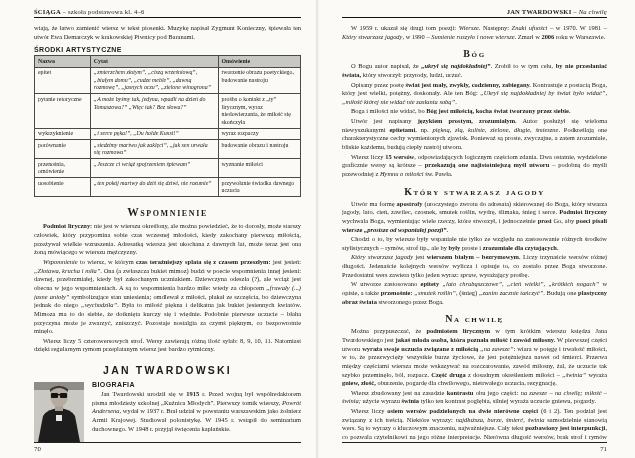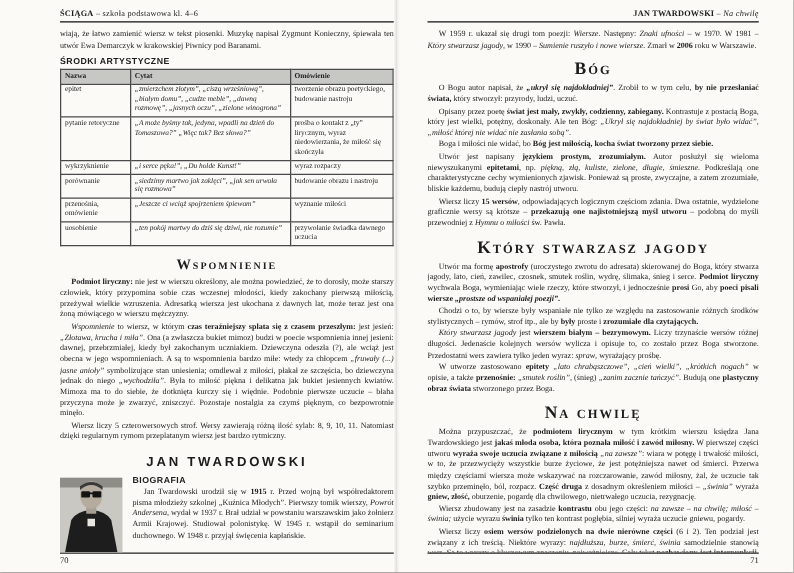--- a/index.html
+++ b/index.html
@@ -5,34 +5,34 @@
   html,body{margin:0;padding:0;background:#8f8f8c;}
   .spread{
     position:relative;width:635px;height:458px;margin:0 auto;
     background:#fbfaf7;color:#1c1c1c;overflow:hidden;
     font-family:"Liberation Serif", serif;
     box-shadow:0 0 4px rgba(0,0,0,.6);
   }
   .gutter{position:absolute;left:315px;top:0;bottom:0;width:5px;
     background:linear-gradient(to right, rgba(0,0,0,0) 0%, rgba(0,0,0,.10) 45%, rgba(0,0,0,.04) 60%, rgba(0,0,0,0) 100%);}
   .page{position:absolute;top:0;bottom:0;width:317px;display:flex;flex-direction:column;box-sizing:border-box;}
-  .page-left{left:18px;padding:8px 20px 6px 30px;}
+  .page-left{left:4px;padding:8px 20px 6px 30px;}
   .page-right{left:318px;padding:8px 28px 6px 24px;}
   .runhead{font-size:6.6px;letter-spacing:.2px;border-bottom:1.4px solid #111;padding-bottom:2px;margin-bottom:6px;}
   .runhead.right{text-align:right;}
   .page-body{flex:1 1 auto;overflow:hidden;}
   .footer{border-top:1px solid #222;padding-top:2px;font-size:6.8px;}
   .footer.right{text-align:right;}
   .par{margin:0 0 1px 0;font-size:6.45px;line-height:1.34;text-align:justify;}
   .ind{text-indent:9px;}
   .st-b{font-weight:bold;}
   .st-i{font-style:italic;}
   .h-sans-small{font-family:"Liberation Sans",sans-serif;font-weight:bold;font-size:7px;letter-spacing:.4px;margin:5px 0 2px 0;}
   .h-serif{text-align:center;font-variant:small-caps;font-weight:bold;font-size:11.5px;letter-spacing:1.6px;margin:9px 0 4px 0;}
-  .h-serif.sub{font-size:14px;margin:7px 0 3px 0;}
+  .h-serif.sub{font-size:10px;margin:7px 0 3px 0;}
   .h-sans{font-family:"Liberation Sans",sans-serif;text-align:center;font-weight:bold;font-size:10.5px;letter-spacing:2.2px;margin:10px 0 5px 0;}
   table.devices{width:100%;border-collapse:collapse;margin:2px 0 2px 0;}
   table.devices th,table.devices td{
     border:.8px solid #4a4a4a;padding:1.5px 3px;vertical-align:top;
     font-size:5.9px;line-height:1.28;text-align:left;font-weight:normal;}
   table.devices th{background:#c7c7c4;font-weight:bold;}
   td.quote{font-style:italic;}
   col.c-name{width:21%;} col.c-quote{width:48%;} col.c-note{width:31%;}
   .bio{overflow:hidden;}
   .photo{float:left;width:50px;height:60px;margin:1px 8px 2px 0;background:#cfcfcb;position:relative;overflow:hidden;}

